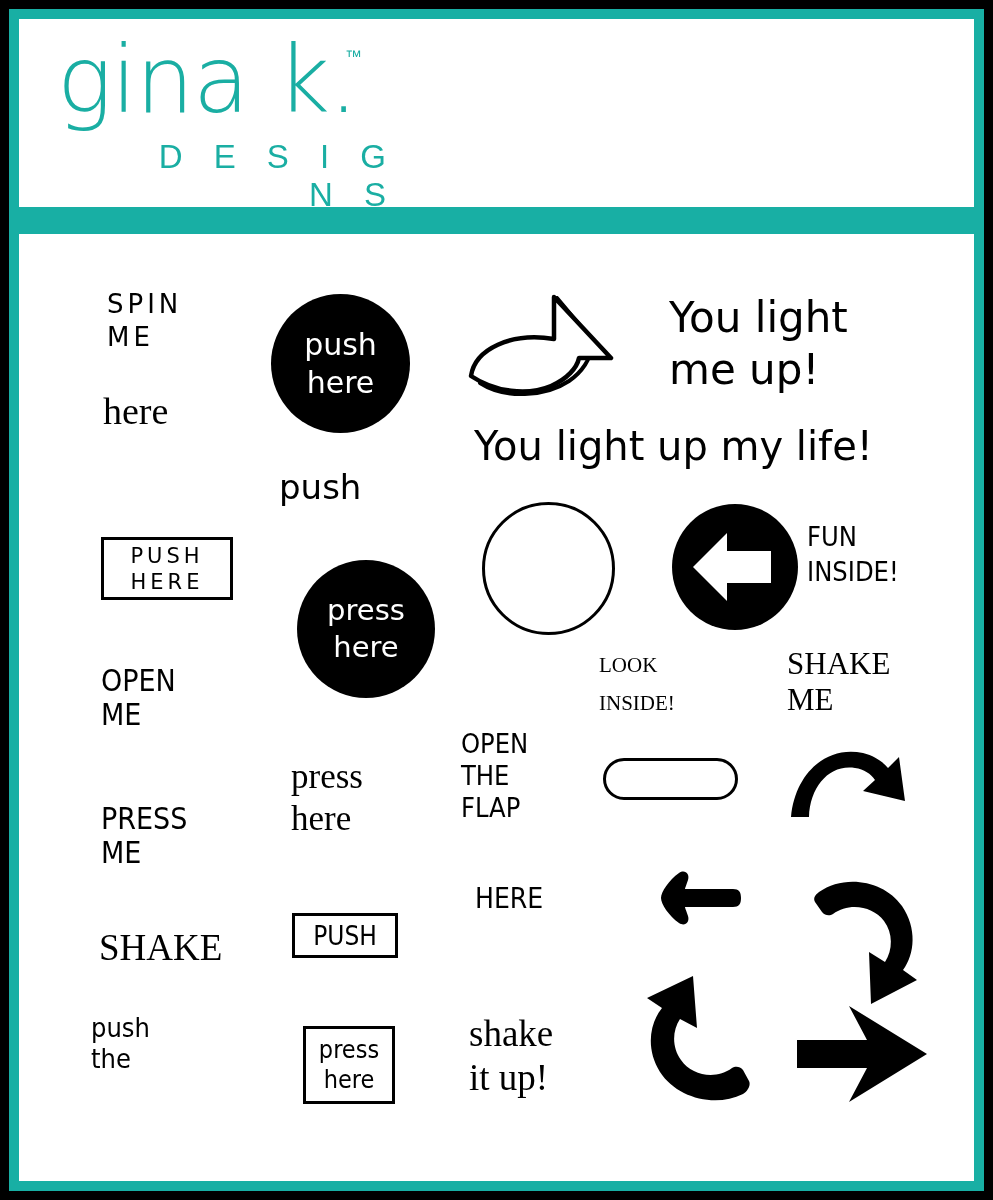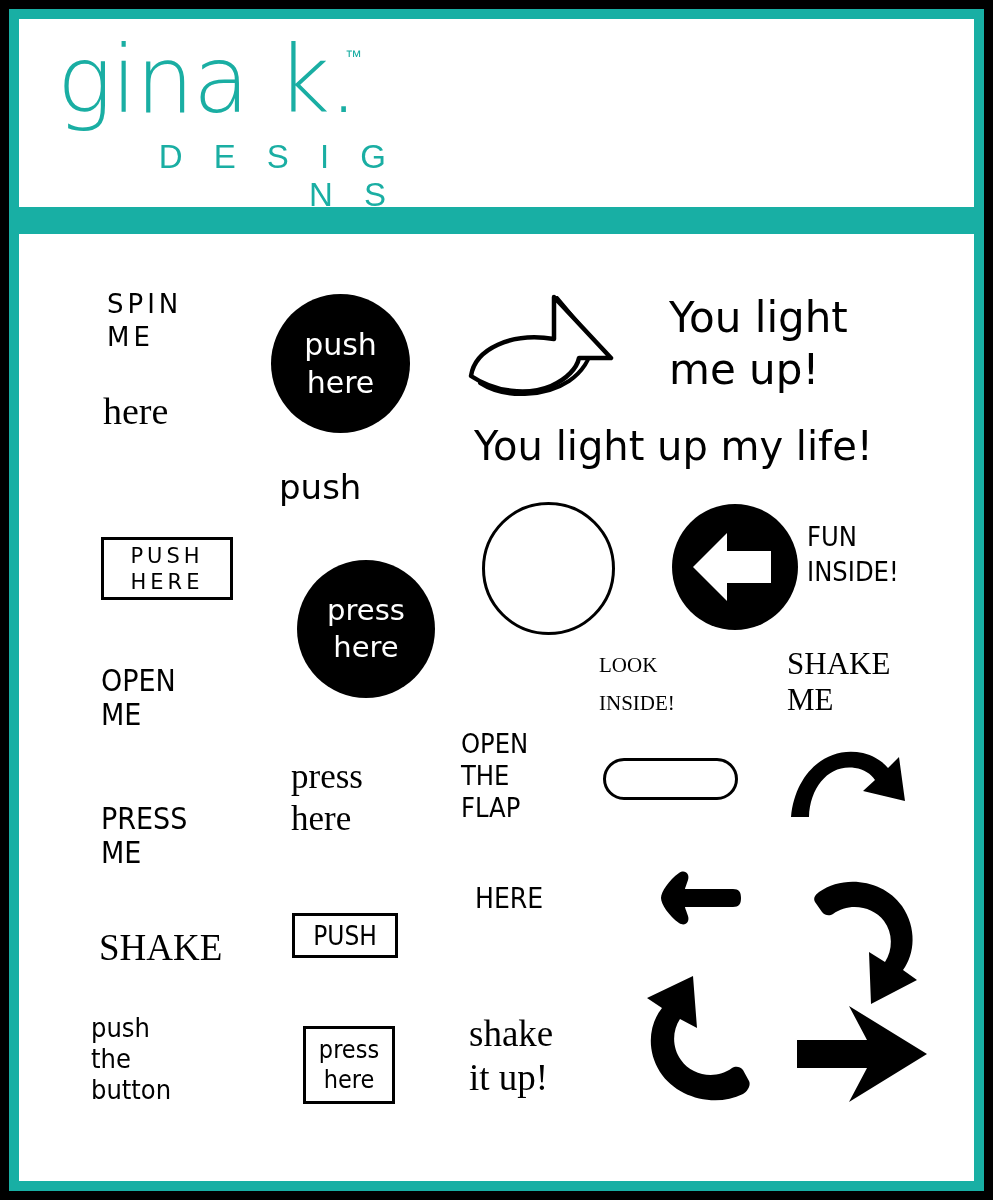--- a/index.html
+++ b/index.html
@@ -129,21 +129,20 @@
       <div>ME</div>
     </div>
 
     <div class="st serif c" style="left:80px;top:693px;width:160px;font-size:37px;line-height:42px;">
       <div>SHAKE</div>
     </div>
 
     <div class="st sans-cond c" style="left:72px;top:778px;width:180px;font-size:27px;line-height:31px;">
       <div>push</div>
       <div>the</div>
-      <div>button</div>
     </div>
 
     <div class="st circ sans" style="left:252px;top:60px;width:139px;height:139px;font-size:30px;line-height:38px;">
       <span>push</span>
       <span>here</span>
     </div>
 
     <div class="st sans c" style="left:260px;top:233px;width:130px;font-size:34px;line-height:40px;">
       <div>push</div>
     </div>

